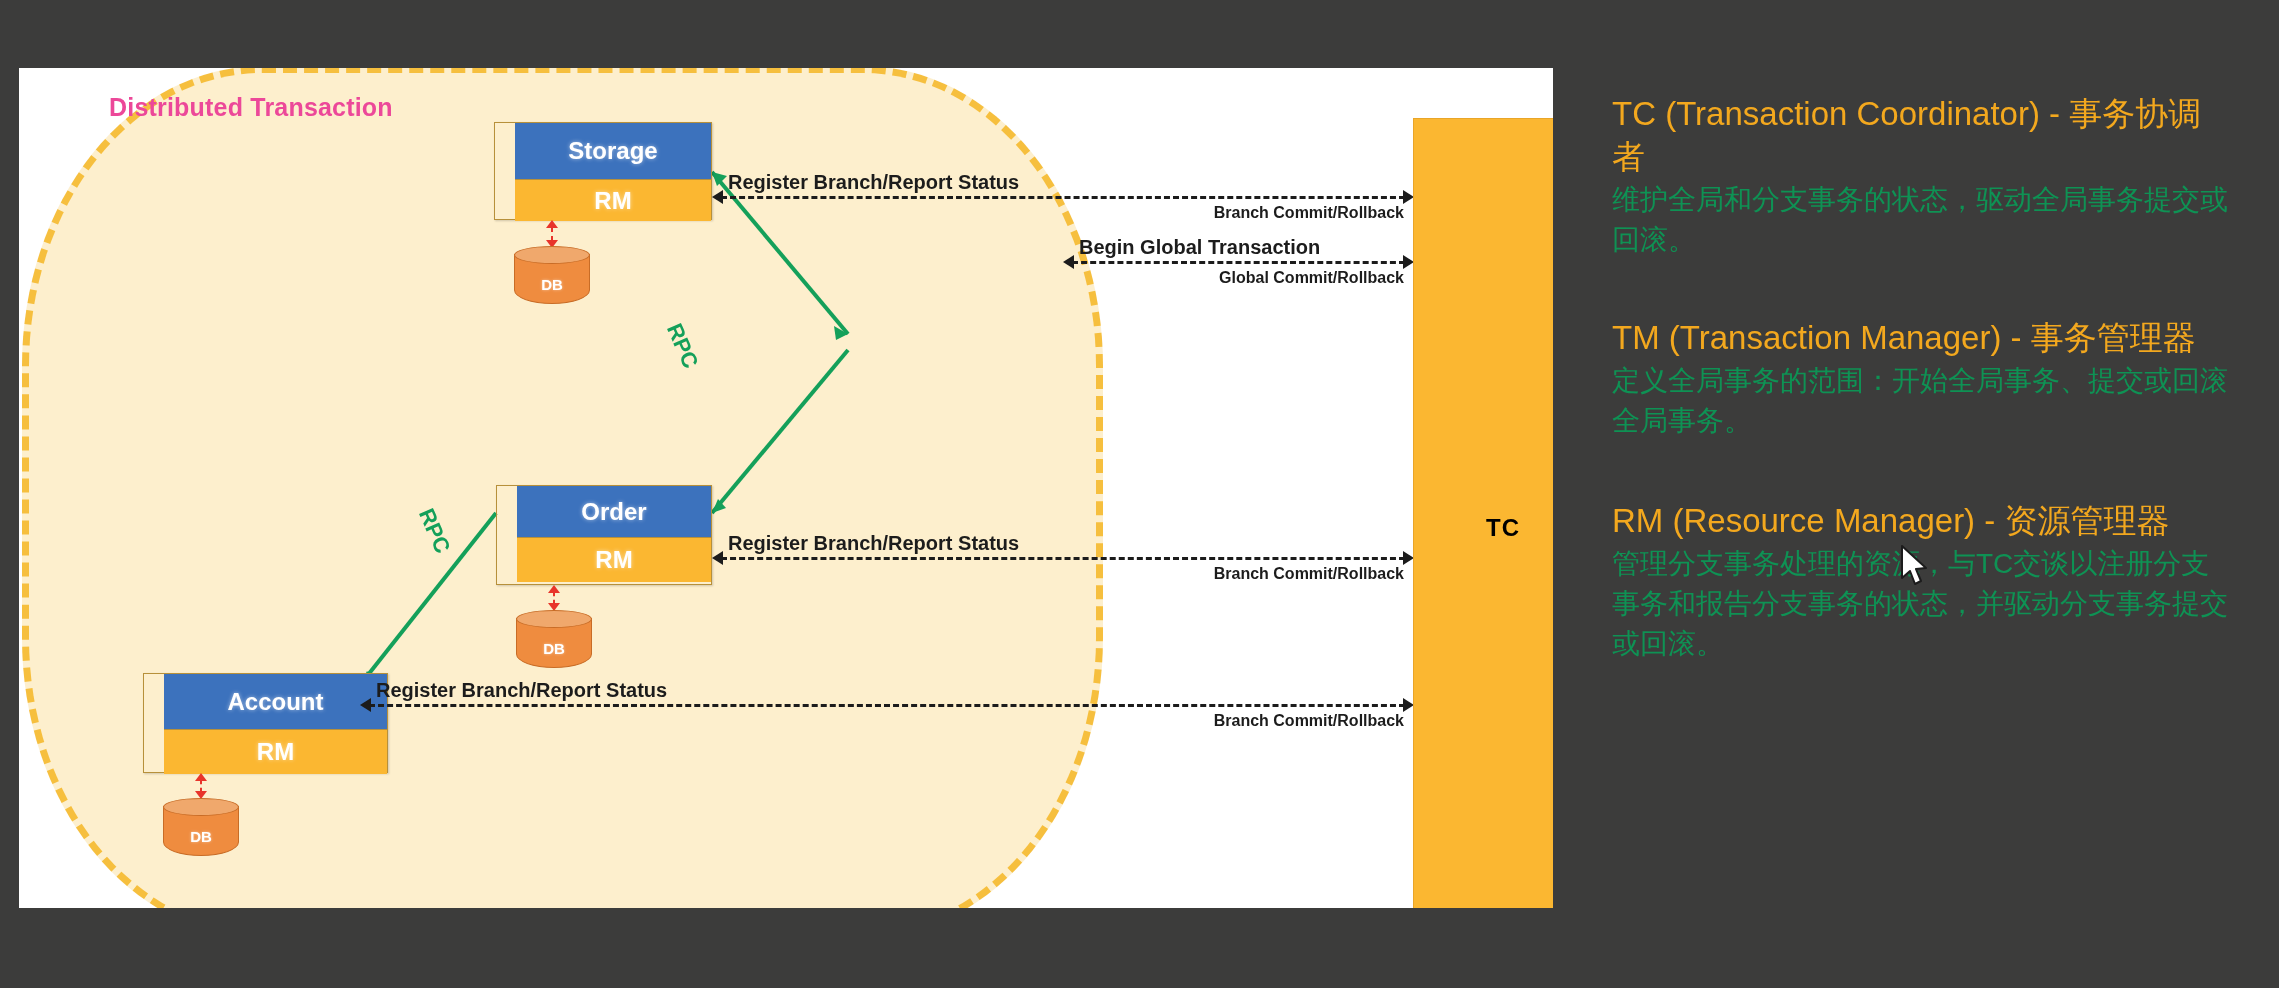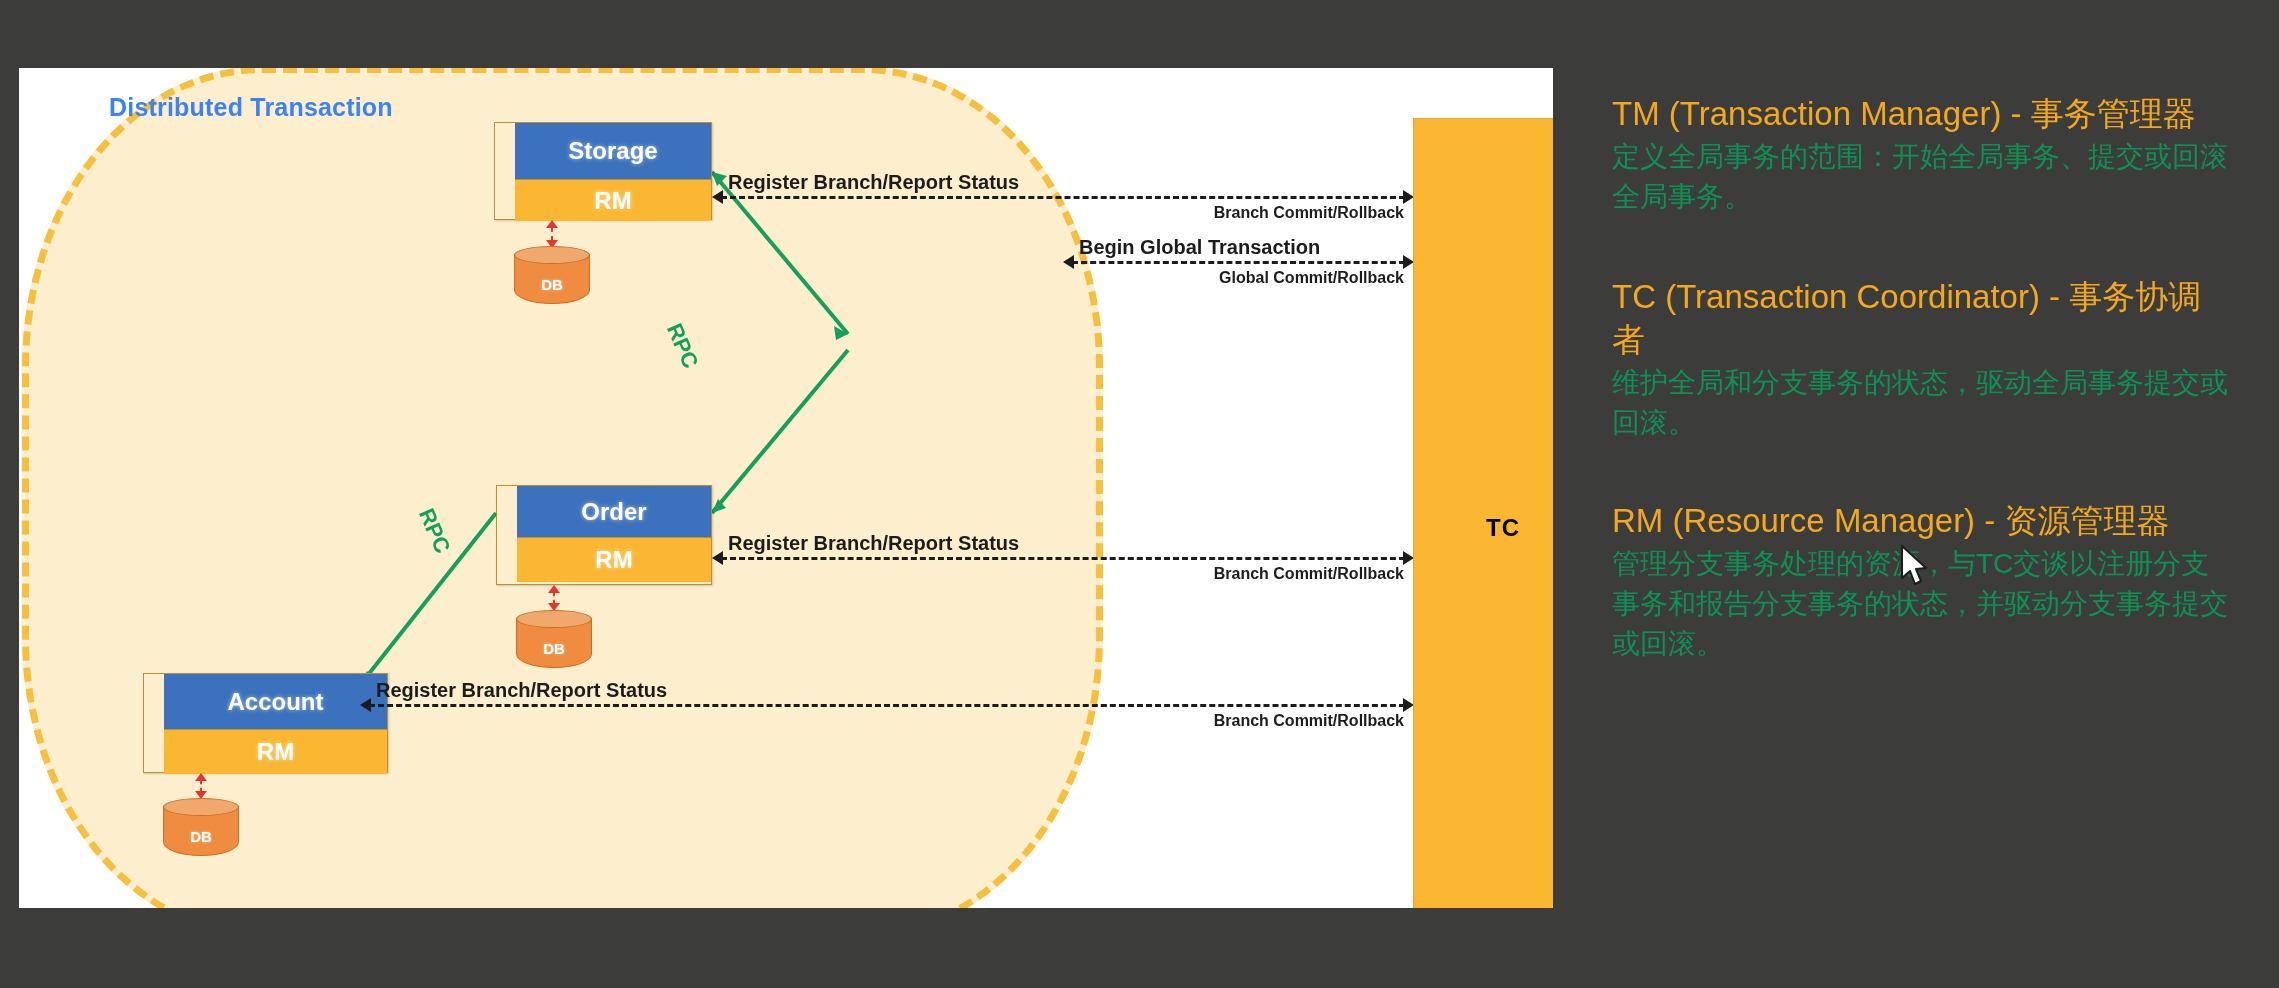--- a/index.html
+++ b/index.html
@@ -15,21 +15,21 @@
   
   #dt-region{
     position:absolute;left:3px;top:-2px;width:1081px;height:872px;
     background:#fdefcd;
     border:7px dashed #f6bf3e;
     border-radius:240px/300px;
     box-sizing:border-box;
   }
   #dt-title{
     position:absolute;left:90px;top:25px;
-    color:#3b82f6;font-size:25px;font-weight:bold;
+    color:#ec4899;font-size:25px;font-weight:bold;
     letter-spacing:.2px;white-space:nowrap;
   }
   
   #tc-bar{
     position:absolute;left:1394px;top:50px;width:180px;height:824px;
     background:#fbb731;border:1px solid #e9a528;box-sizing:border-box;
   }
   #tc-bar .tc-label{
     position:absolute;left:0;right:0;top:395px;text-align:center;
     color:#000000;font-size:24px;font-weight:bold;letter-spacing:1px;
@@ -229,30 +229,30 @@
   </div>
 
   <div id="tc-bar">
     <div class="tc-label">TC</div>
   </div>
 
 </div>
 
 <div id="notes">
 
+  <div class="note" id="note-tc">
+    <div class="title">TC (Transaction Coordinator) - 事务协调者</div>
+    <div class="desc">维护全局和分支事务的状态，驱动全局事务提交或回滚。</div>
+  </div>
+
   <div class="note" id="note-tm">
     <div class="title">TM (Transaction Manager) - 事务管理器</div>
     <div class="desc">定义全局事务的范围：开始全局事务、提交或回滚全局事务。</div>
   </div>
 
-  <div class="note" id="note-tc">
-    <div class="title">TC (Transaction Coordinator) - 事务协调者</div>
-    <div class="desc">维护全局和分支事务的状态，驱动全局事务提交或回滚。</div>
-  </div>
-
   <div class="note" id="note-rm">
     <div class="title">RM (Resource Manager) - 资源管理器</div>
     <div class="desc">管理分支事务处理的资源，与TC交谈以注册分支事务和报告分支事务的状态，并驱动分支事务提交或回滚。</div>
   </div>
 
 </div>
 
 <svg id="cursor" viewBox="0 0 30 44">
   <polygon points="2,1 2,33 10,26 15,39 21,36 16,24 26,23" fill="#ffffff" stroke="#1c1c1c" stroke-width="2" stroke-linejoin="round"></polygon>
 </svg>

